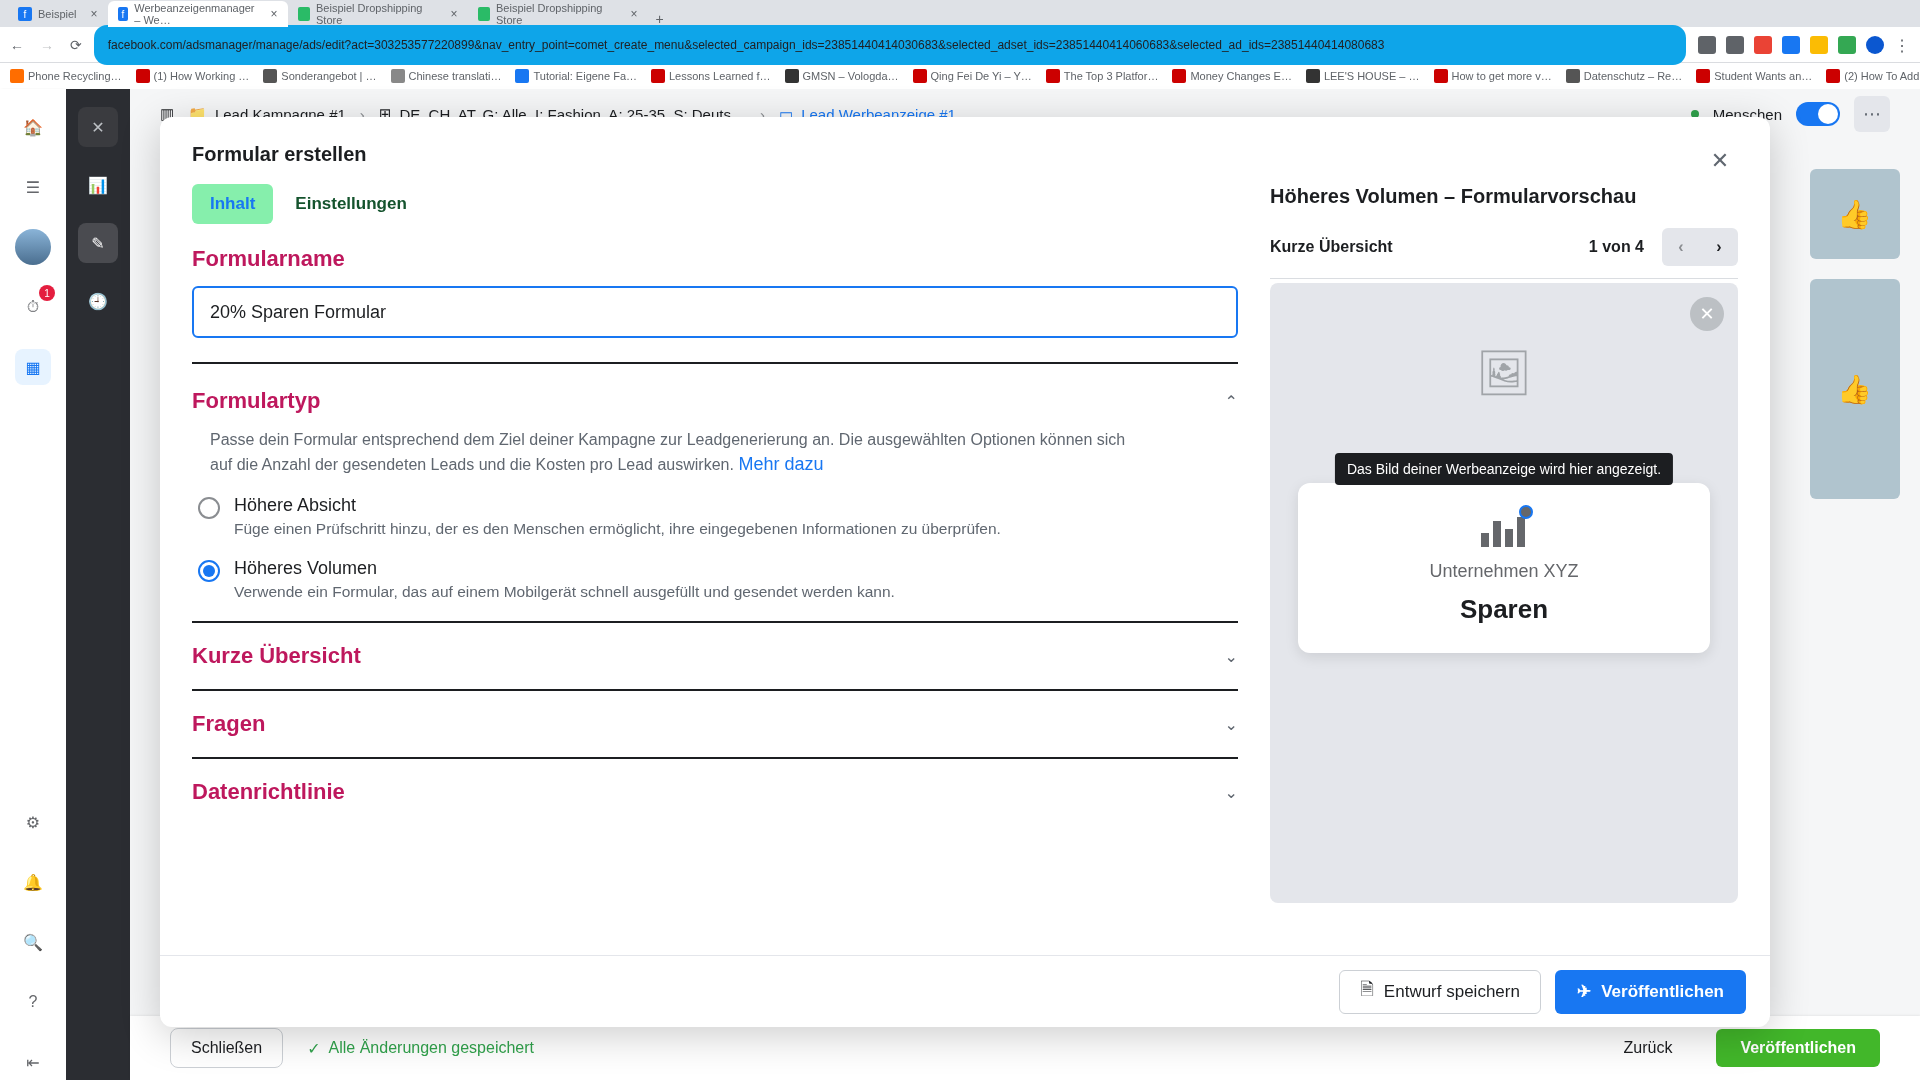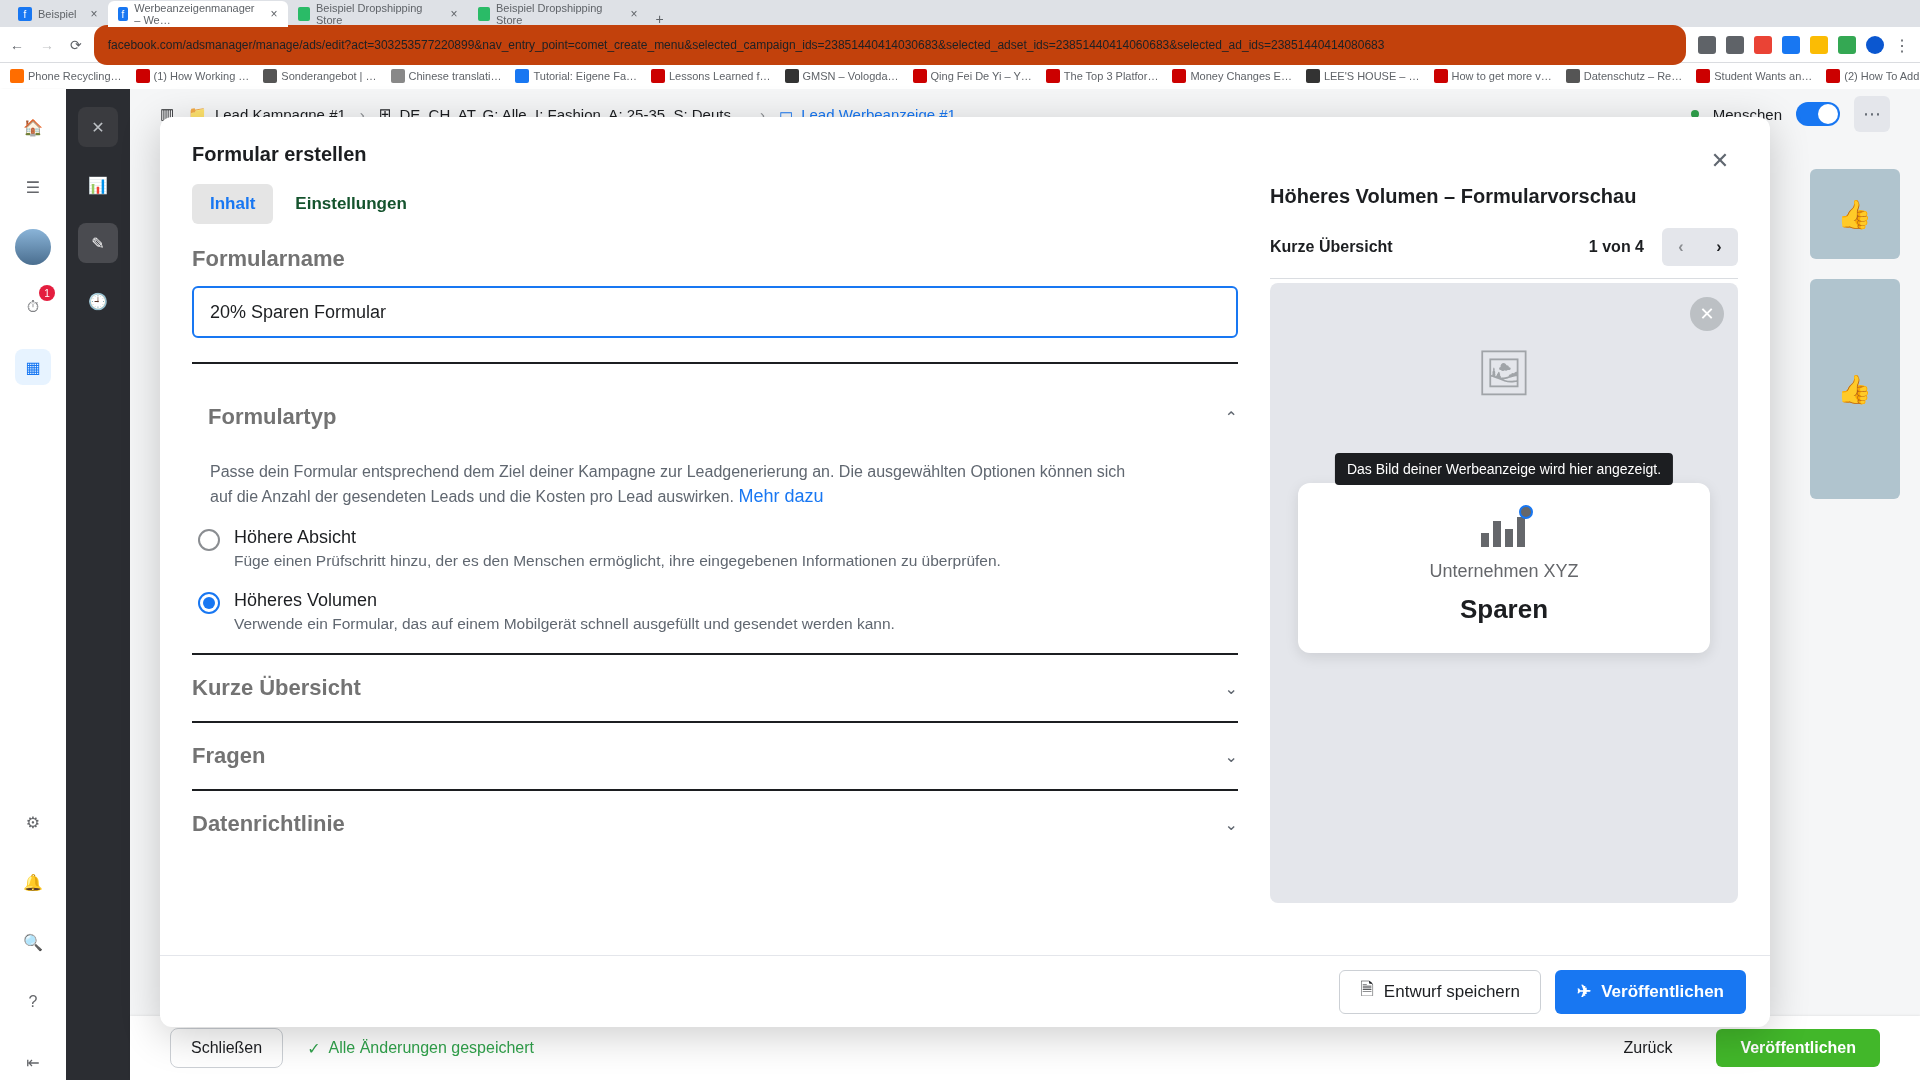--- a/index.html
+++ b/index.html
@@ -9,21 +9,21 @@
 .browser-chrome { height: 63px; background: #fff; border-bottom: 1px solid #dadce0; display: flex; flex-direction: column; }
 .tab-strip { height: 28px; display: flex; align-items: flex-end; padding-left: 8px; background: #dee1e6; gap: 0; }
 .browser-tab { height: 26px; padding: 0 10px; display: flex; align-items: center; gap: 6px; font-size: 11px; color: #5f6368; border-radius: 6px 6px 0 0; max-width: 180px; position: relative; }
 .browser-tab.active { background: #fff; }
 .browser-tab .favicon { width: 14px; height: 14px; border-radius: 2px; display: inline-flex; align-items: center; justify-content: center; font-size: 10px; }
 .browser-tab .tab-close { margin-left: 8px; font-size: 12px; color: #5f6368; cursor: pointer; }
 .new-tab { width: 24px; display: flex; align-items: center; justify-content: center; font-size: 14px; color: #5f6368; }
 .addr-bar { height: 35px; display: flex; align-items: center; padding: 0 10px; gap: 12px; background: #fff; }
 .nav-icons { display: flex; gap: 16px; color: #5f6368; }
 .nav-icons span { cursor: pointer; font-size: 14px; }
-.url-field { flex: 1; height: 40px; background: #c2410c; border-radius: 13px; padding: 0 14px; font-size: 12px; color: #202124; display: flex; align-items: center; }
+.url-field { flex: 1; height: 40px; background: #0ea5e9; border-radius: 13px; padding: 0 14px; font-size: 12px; color: #202124; display: flex; align-items: center; }
 .ext-icons { display: flex; gap: 10px; align-items: center; }
 .ext-icons span { width: 18px; height: 18px; border-radius: 3px; display: inline-block; }
 .bookmarks-bar { height: 26px; background: #fff; display: flex; align-items: center; padding: 0 10px; gap: 14px; font-size: 11px; color: #5f6368; overflow: hidden; }
 .bookmark { display: flex; align-items: center; gap: 4px; white-space: nowrap; }
 .bookmark .bm-icon { width: 14px; height: 14px; background: #c00; border-radius: 2px; }
 
 
 .app-surface { position: absolute; top: 89px; left: 0; right: 0; bottom: 0; background: #e9ebee; }
 .left-rail { position: absolute; left: 0; top: 0; width: 66px; height: 100%; background: #fff; display: flex; flex-direction: column; align-items: center; padding-top: 20px; gap: 24px; box-shadow: 1px 0 2px rgba(0,0,0,.05); }
 .left-rail .rail-btn { width: 36px; height: 36px; border-radius: 8px; display: flex; align-items: center; justify-content: center; color: #65676b; cursor: pointer; position: relative; }
@@ -62,23 +62,23 @@
 .modal-body { flex: 1; display: flex; overflow: hidden; }
 .form-col { flex: 1; padding: 26px 32px 0 32px; overflow-y: auto; }
 .preview-col { width: 500px; padding: 26px 32px 0 0; }
 
 .modal-title-row { display: flex; align-items: center; justify-content: space-between; margin-bottom: 18px; }
 .modal-title { font-size: 20px; font-weight: 700; color: #1c1e21; }
 .close-x { width: 36px; height: 36px; border-radius: 50%; display: flex; align-items: center; justify-content: center; cursor: pointer; color: #606770; font-size: 22px; }
 
 .tabs { display: flex; gap: 4px; margin-bottom: 22px; }
 .tab { padding: 10px 18px; border-radius: 6px; font-size: 17px; font-weight: 600; color: #14532d; cursor: pointer; }
-.tab.active { background: #e5e5e5; color: #1877f2; }
-
-.section-title { font-size: 22px; font-weight: 800; color: #737373; margin-bottom: 14px; }
+.tab.active { background: #86efac; color: #1877f2; }
+
+.section-title { font-size: 22px; font-weight: 800; color: #be185d; margin-bottom: 14px; }
 .text-input { width: 100%; height: 52px; border: 2px solid #1877f2; border-radius: 6px; padding: 0 16px; font-size: 18px; color: #1c1e21; outline: none; }
 
 .divider { height: 2px; background: #1c1e21; margin: 24px 0; }
 
 .accordion-head { display: flex; align-items: center; justify-content: space-between; cursor: pointer; }
 .accordion-head .chev { color: #606770; font-size: 16px; }
 .acc-desc { font-size: 16px; color: #606770; margin: 14px 0 18px 18px; line-height: 1.45; max-width: 920px; }
 .link-blue { color: #1877f2; font-size: 18px; text-decoration: none; }
 
 .radio-opt { display: flex; gap: 14px; margin-bottom: 20px; margin-left: 6px; }
@@ -296,21 +296,21 @@
           <div class="tab active">Inhalt</div>
           <div class="tab">Einstellungen</div>
         </div>
 
         <div class="section-title">Formularname</div>
         <input class="text-input" value="20% Sparen Formular" style="">
 
         <div class="divider"></div>
 
         <div class="accordion-head">
-          <div class="section-title" style="margin:16px">Formulartyp</div>
+          <div class="section-title" style="margin:0">Formulartyp</div>
           <span class="chev">⌃</span>
         </div>
         <div class="acc-desc">
           <span>Passe dein Formular entsprechend dem Ziel deiner Kampagne zur Leadgenerierung an. Die ausgewählten Optionen können sich auf die Anzahl der gesendeten Leads und die Kosten pro Lead auswirken. </span><a class="link-blue">Mehr dazu</a>
         </div>
 
         <div class="radio-opt">
           <div class="radio-circle unchecked"></div>
           <div>
             <div class="radio-label">Höhere Absicht</div>

